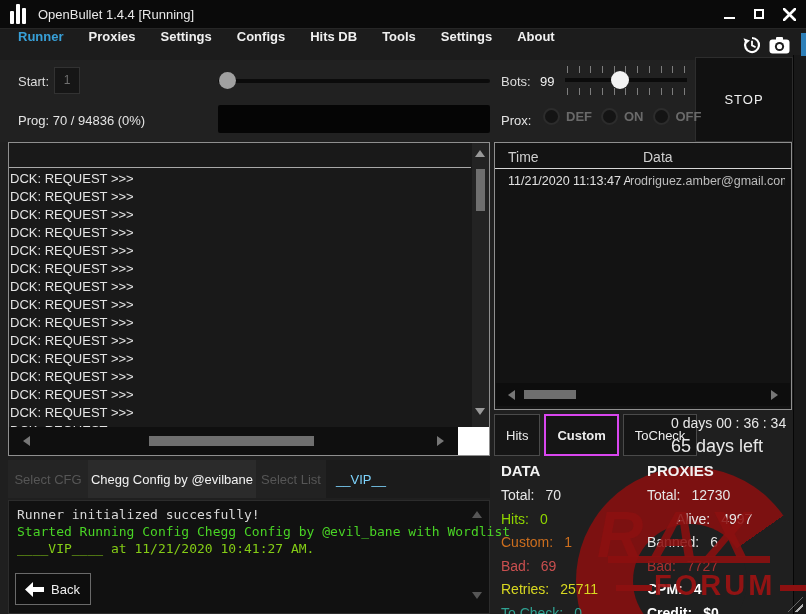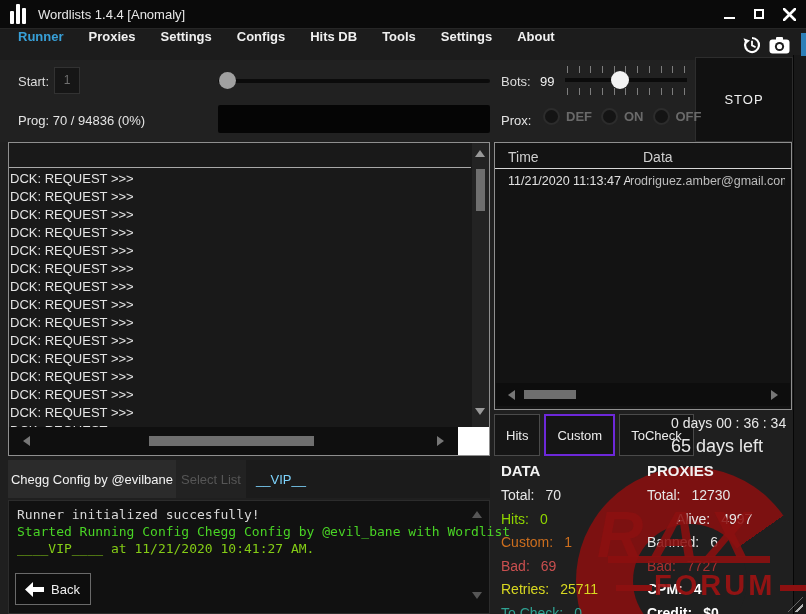--- a/index.html
+++ b/index.html
@@ -75,21 +75,21 @@
   .trow { display:flex; height:18px; align-items:center; }
   .tcell { font-size:12.5px; white-space:nowrap; overflow:hidden; }
   .tcell.time { width:135px; padding-left:13px; color:#e0e0e0; flex:none; }
   .tcell.data { flex:1; color:#bdbdbd; }
   .rp-hscroll { position:absolute; left:1px; bottom:3px; width:294px; height:23px; background:#0d0d0d; }
   .rp-hscroll .hs-thumb { left:28px; top:7px; width:52px; height:9px; }
   .rp-hscroll .hs-left { top:7px; } .rp-hscroll .hs-right { top:7px; }
   
   .tabs { position:absolute; left:494px; top:414px; height:43px; display:flex; gap:4px; }
   .tab { height:42px; background:#151515; border:1px solid #4a4a4a; color:#ededed; font-size:13px; display:flex; align-items:center; justify-content:center; padding:0 11px; cursor:pointer; font-family:"Liberation Sans",sans-serif; }
-  .tab.active { border:2px solid #6d28d9; }
+  .tab.active { border:2px solid #d946ef;font-weight:bold; }
   .timer-block { position:absolute; left:671px; top:415px; width:132px; }
   .timer-line1 { font-size:14px; color:#e8e8e8; white-space:nowrap; }
   .timer-line2 { font-size:18px; color:#e8e8e8; margin-top:5px; }
   
   .config-bar { position:absolute; left:8px; top:460px; width:482px; height:38px; background:#1b1b1b; display:flex; }
   .cfg-btn { width:80px; background:#242424; color:#565656; font-size:13px; display:flex; align-items:center; justify-content:center; cursor:pointer; }
   .cfg-name { width:168px; background:#2b2b2b; color:#f2f2f2; font-size:13px; display:flex; align-items:center; justify-content:center; white-space:nowrap; }
   .list-btn { width:70px; background:#222; color:#565656; font-size:13px; display:flex; align-items:center; justify-content:center; cursor:pointer; }
   .list-name { color:#7dd3fc; font-size:13px; display:flex; align-items:center; padding-left:10px; }
   
@@ -127,21 +127,21 @@
 <body>
 
 <div id="app">
 
   <div class="titlebar">
     <div class="logo">
       <div class="bar b1"></div>
         <div class="bar b2"></div>
         <div class="bar b3"></div>
     </div>
-    <div class="title-text">Wordlists 1.4.4 [Anomaly]</div>
+    <div class="title-text">OpenBullet 1.4.4 [Running]</div>
     <div class="win-btns">
       <div class="wbtn">
           <div class="glyph-min"></div>
         </div>
       <div class="wbtn">
           <div class="glyph-max"></div>
         </div>
       <div class="wbtn">
         <svg width="13" height="13" viewBox="0 0 13 13">
             <path d="M1 1 L12 12 M12 1 L1 12" stroke="#fff" stroke-width="2.6" stroke-linecap="round"></path>
@@ -269,20 +269,21 @@
     <button class="tab">Hits</button>
       <button class="tab active">Custom</button>
       <button class="tab">ToCheck</button>
   </div>
   <div class="timer-block">
     <div class="timer-line1">0 days 00 : 36 : 34</div>
     <div class="timer-line2">65 days left</div>
   </div>
 
   <div class="config-bar">
+    <div class="cfg-btn">Select CFG</div>
     <div class="cfg-name">Chegg Config by @evilbane</div>
     <div class="list-btn">Select List</div>
     <div class="list-name">__VIP__</div>
   </div>
 
   <div class="runner-log">
     <div class="rl-lines">
       <div class="rl-line" style="color: rgb(216, 216, 216);">Runner initialized succesfully!</div>
         <div class="rl-line" style="color: rgb(73, 212, 37);">Started Running Config Chegg Config by @evil_bane with Wordlist</div>
         <div class="rl-line" style="color: #84cc16;">____VIP____ at 11/21/2020 10:41:27 AM.</div>

